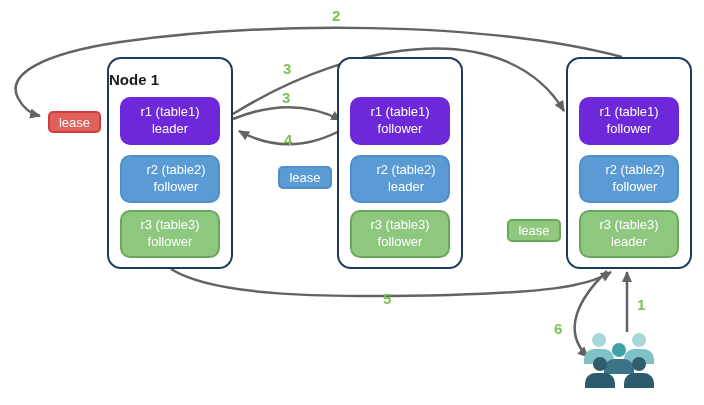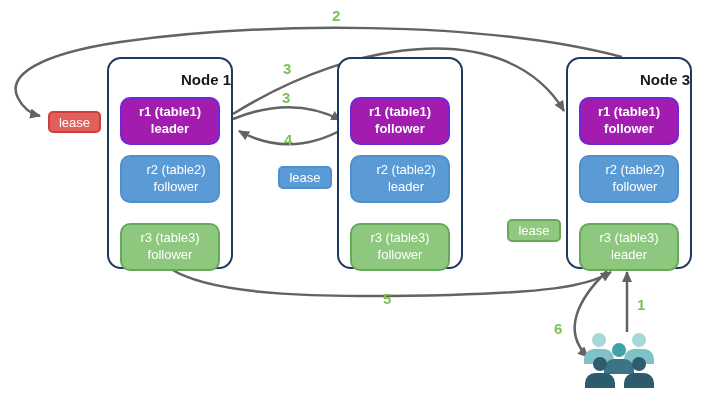--- a/index.html
+++ b/index.html
@@ -6,28 +6,28 @@
   body{font-family:"Liberation Sans", sans-serif;}
   .canvas{position:relative;width:704px;height:405px;background:#ffffff;overflow:hidden;}
 
   
   .arrows{position:absolute;left:0;top:0;width:704px;height:405px;pointer-events:none;}
 
   
   .node{position:absolute;top:57px;width:126px;height:212px;background:#ffffff;
         border:2px solid #1e3a5f;border-radius:14px;box-sizing:border-box;}
   .node1{left:107px;} .node2{left:337px;} .node3{left:566px;}
-  .node-title{position:absolute;left:0;right:0;top:12px;text-align:right;
+  .node-title{position:absolute;left:0;right:0;top:12px;text-align:left;
               font-size:15px;font-weight:bold;color:#1a1a1a;}
   .replica{position:absolute;left:11px;right:11px;height:48px;border-radius:10px;
            display:flex;flex-direction:column;align-items:center;justify-content:center;
            color:#ffffff;font-size:13px;line-height:1.3;text-align:center;box-sizing:border-box;}
   .replica span{display:block;}
-  .r1{top:38px;} .r2{top:96px;} .r3{top:164px;}
-  .red{background:#a21caf;border:2px solid #6d28d9;font-weight:bold;}
+  .r1{top:38px;} .r2{top:96px;} .r3{top:151px;}
+  .red{background:#6d28d9;border:6px solid #6d28d9;}
   .blue{background:#5b9bd5;border:2px solid #4f8fcc;padding-left:12px;}
   .green{background:#8dc87e;border:2px solid #68a85a;}
 
   
   .lease{position:absolute;display:flex;align-items:center;justify-content:center;
          color:#ffffff;font-size:13px;border-radius:5px;box-sizing:border-box;text-align:right;}
   .lease-red{left:48px;top:111px;width:53px;height:22px;background:#e0605c;border:2px solid #d13c3c;}
   .lease-blue{left:278px;top:166px;width:54px;height:23px;background:#5b9bd5;border:2px solid #4f8fcc;}
   .lease-green{left:507px;top:219px;width:54px;height:23px;background:#90c87e;border:2px solid #68a85a;}
 
@@ -93,21 +93,20 @@
       <span>r2 (table2)</span>
       <span>leader</span>
     </div>
     <div class="replica r3 green">
       <span>r3 (table3)</span>
       <span>follower</span>
     </div>
   </div>
 
   <div class="node node3">
-    <div class="node-title">Node 3</div>
     <div class="replica r1 red">
       <span>r1 (table1)</span>
       <span>follower</span>
     </div>
     <div class="replica r2 blue">
       <span>r2 (table2)</span>
       <span>follower</span>
     </div>
     <div class="replica r3 green">
       <span>r3 (table3)</span>

